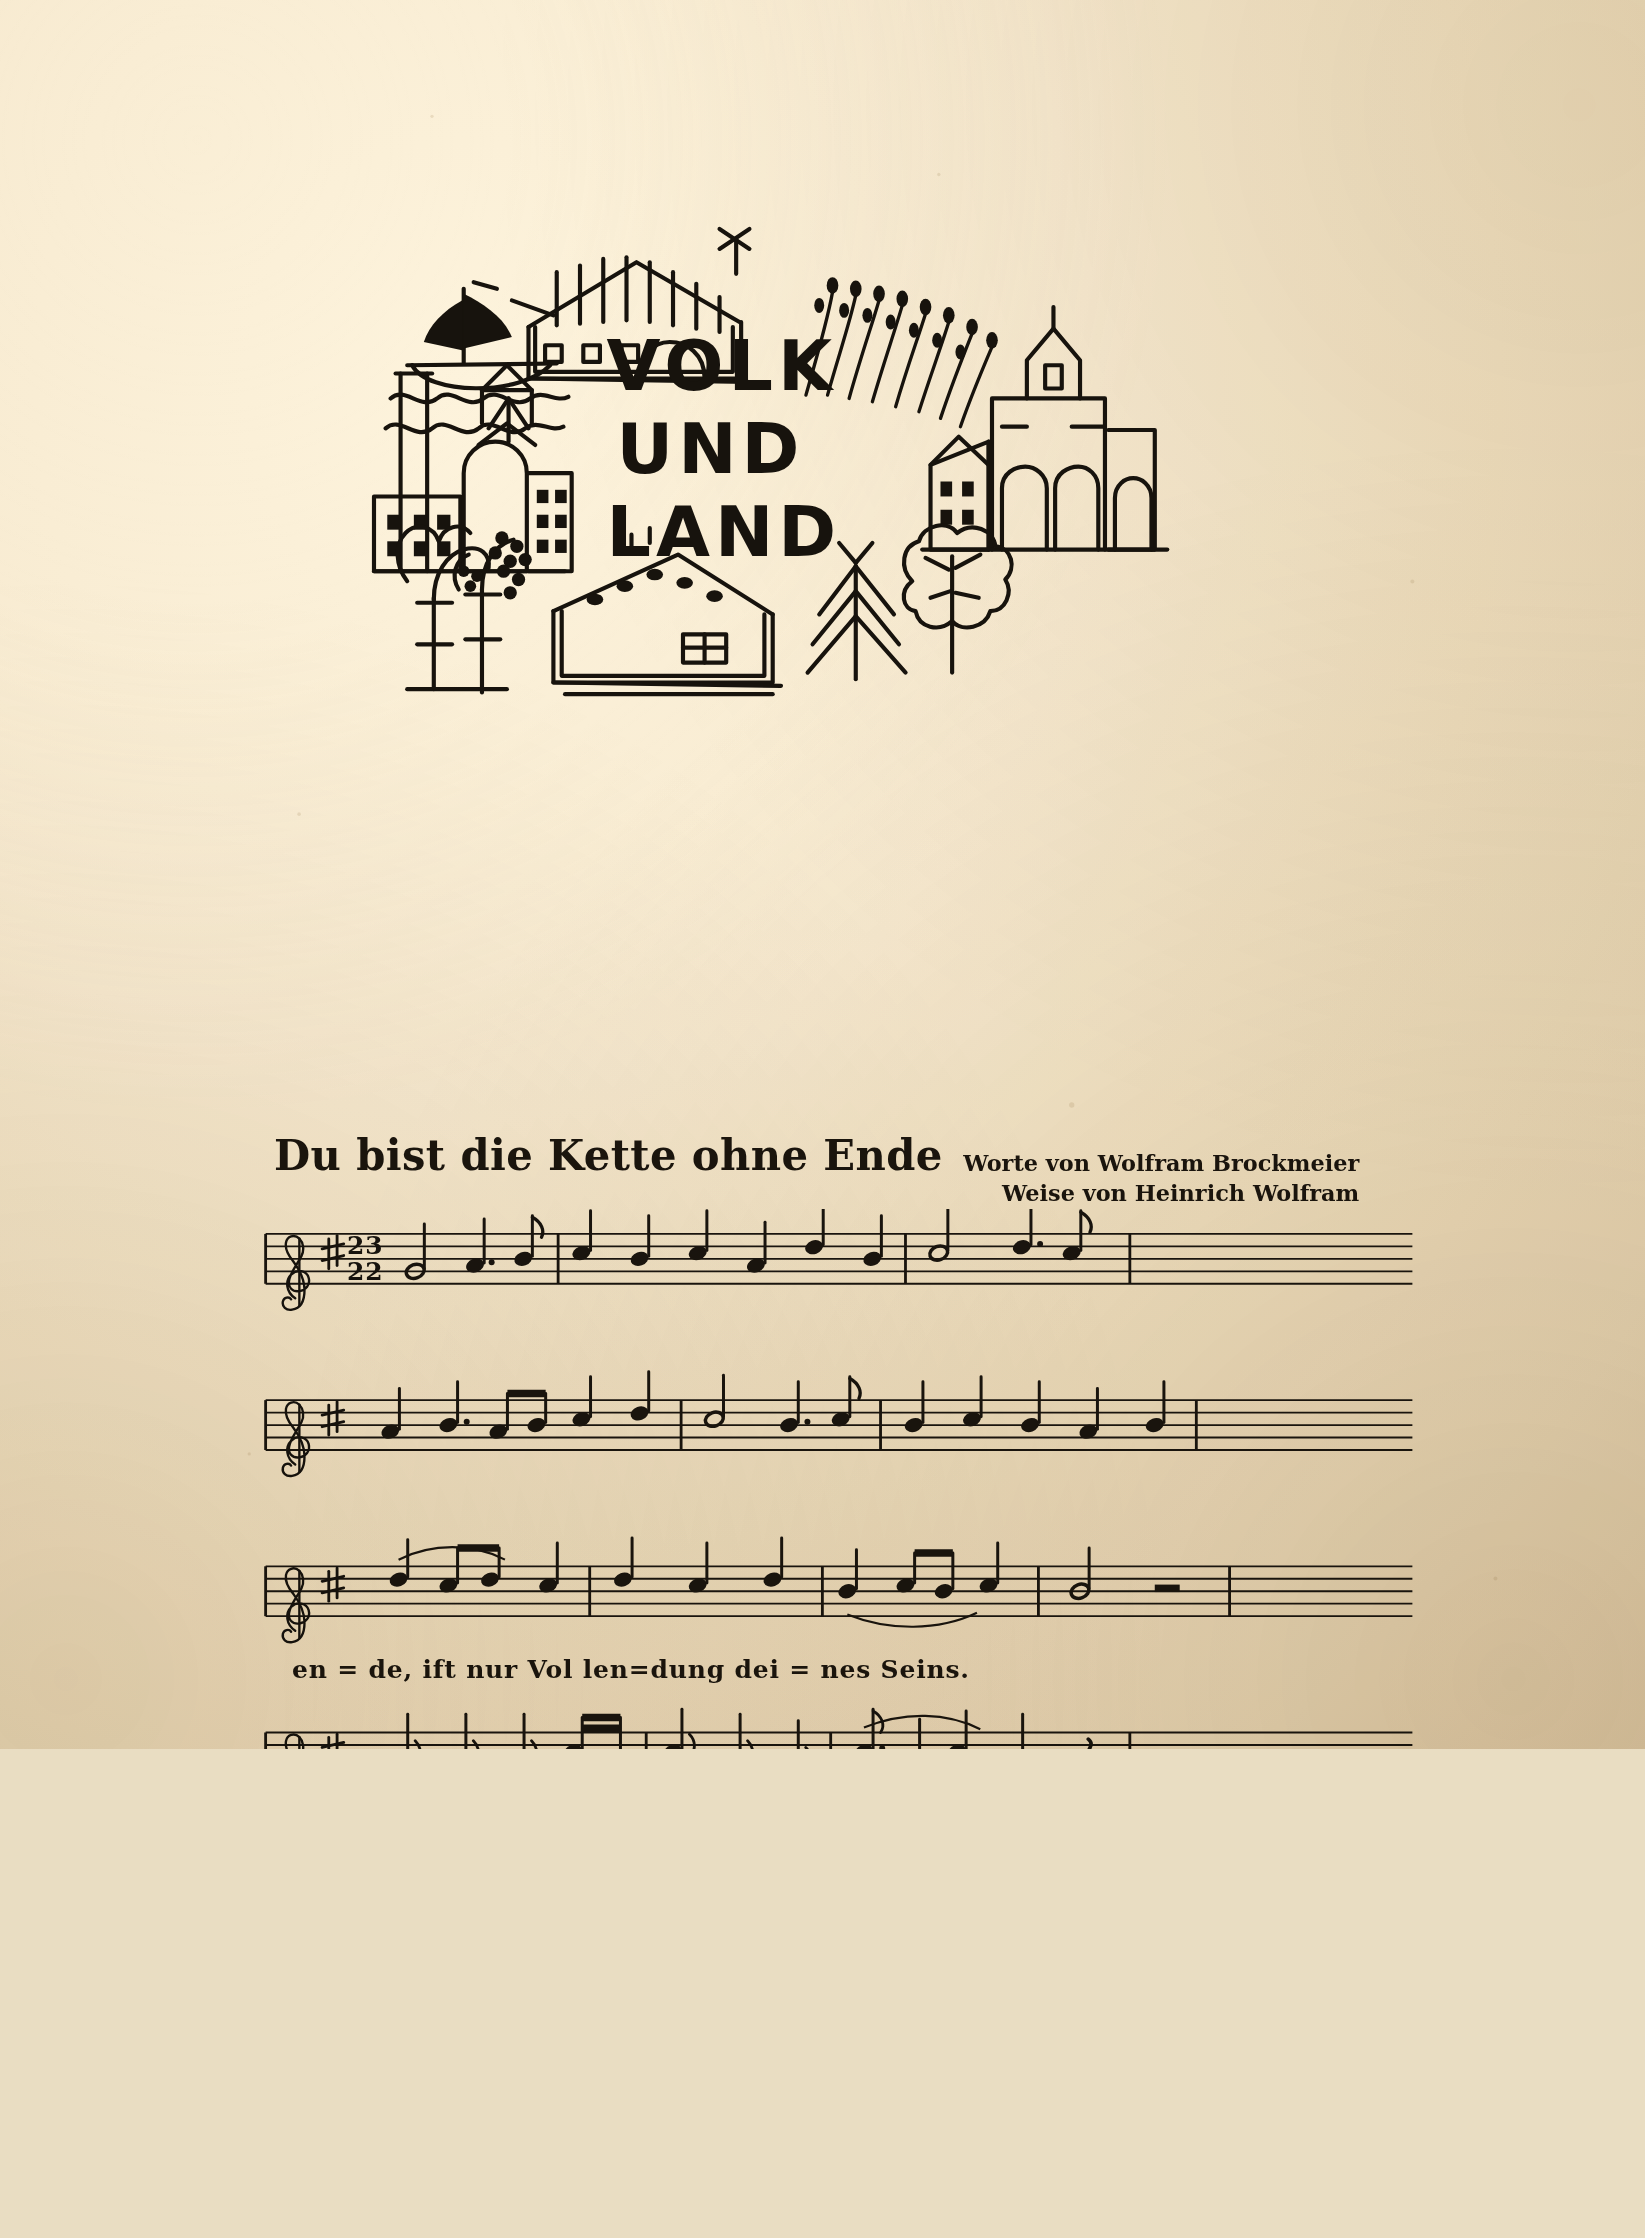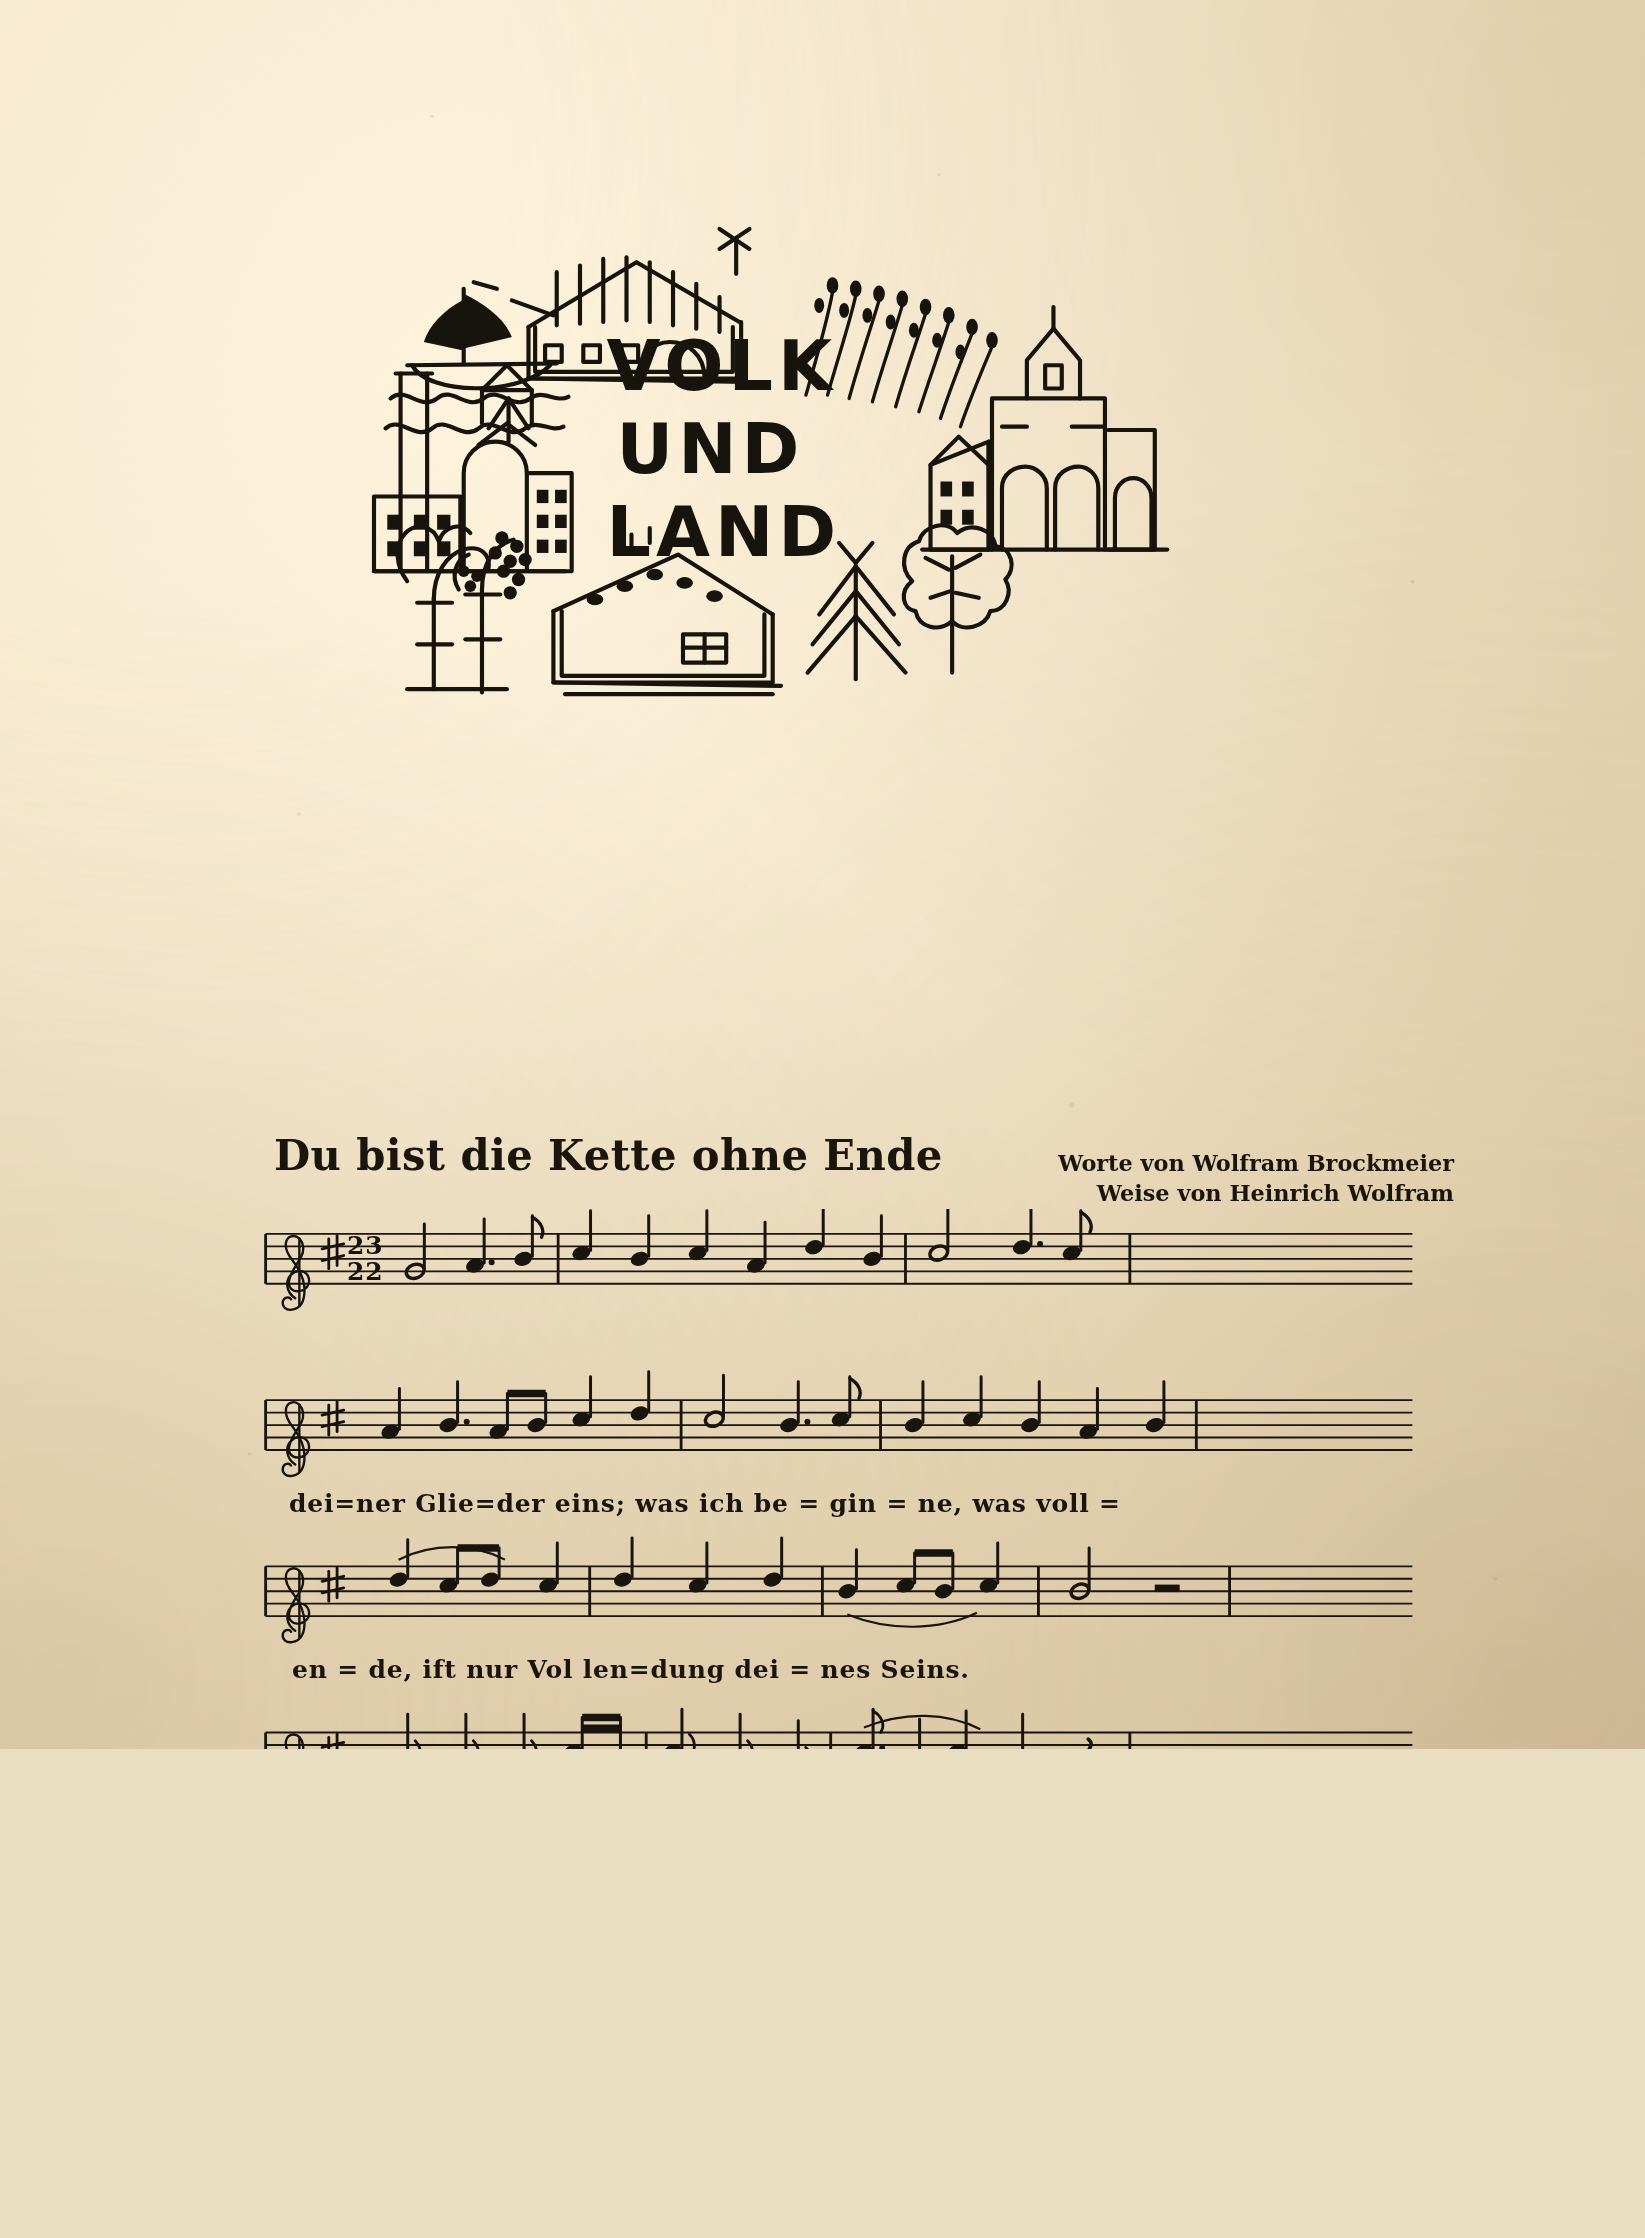--- a/index.html
+++ b/index.html
@@ -56,21 +56,20 @@
   .inkfill { fill: #17130d; stroke: none; }
 
   
   #title-row {
     position: absolute;
     left: 274px;
     top: 1130px;
     width: 1180px;
     display: flex;
     align-items: flex-start;
-    justify-content: space-between;
   }
   #song-title {
     font-family: "DejaVu Serif", serif;
     font-size: 43px;
     font-weight: 700;
     color: #1b150d;
     letter-spacing: 0.4px;
     white-space: nowrap;
     transform: scaleX(0.97);
     transform-origin: left center;
@@ -624,20 +623,19 @@
           <line class="stem" x1="807" y1="57" x2="807" y2="14"></line>
         <use href="#qnote" x="852" y="53"></use>
           <line class="stem" x1="863" y1="50" x2="863" y2="4"></line>
         <use href="#qnote" x="920" y="60"></use>
           <line class="stem" x1="931" y1="57" x2="931" y2="8"></line>
         <path class="ink" stroke-width="4.4" d="M1010 38 C1020 46 1004 52 1012 60 C1018 66 1008 72 1000 74"></path>
         <line class="barline" x1="1060" y1="30" x2="1060" y2="90"></line>
       </g>
     </svg>
 
-    <div class="lyric" style="left:40px; top:280px; letter-spacing:0.8px;">dei=ner  Glie=der  eins;  was  ich  be = gin = ne,  was voll =</div>
     <div class="lyric" style="left:43px; top:446px; letter-spacing:0.8px;">en = de,  ift  nur Vol len=dung  dei  =  nes Seins.</div>
   </div>
 
   <div id="folio">162</div>
 
 </div>
 
 
 </body></html>

